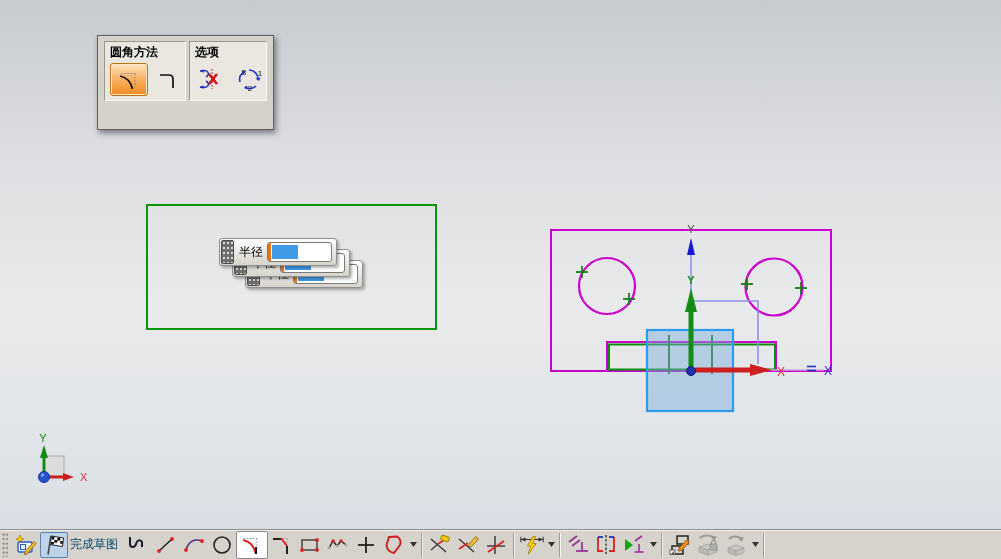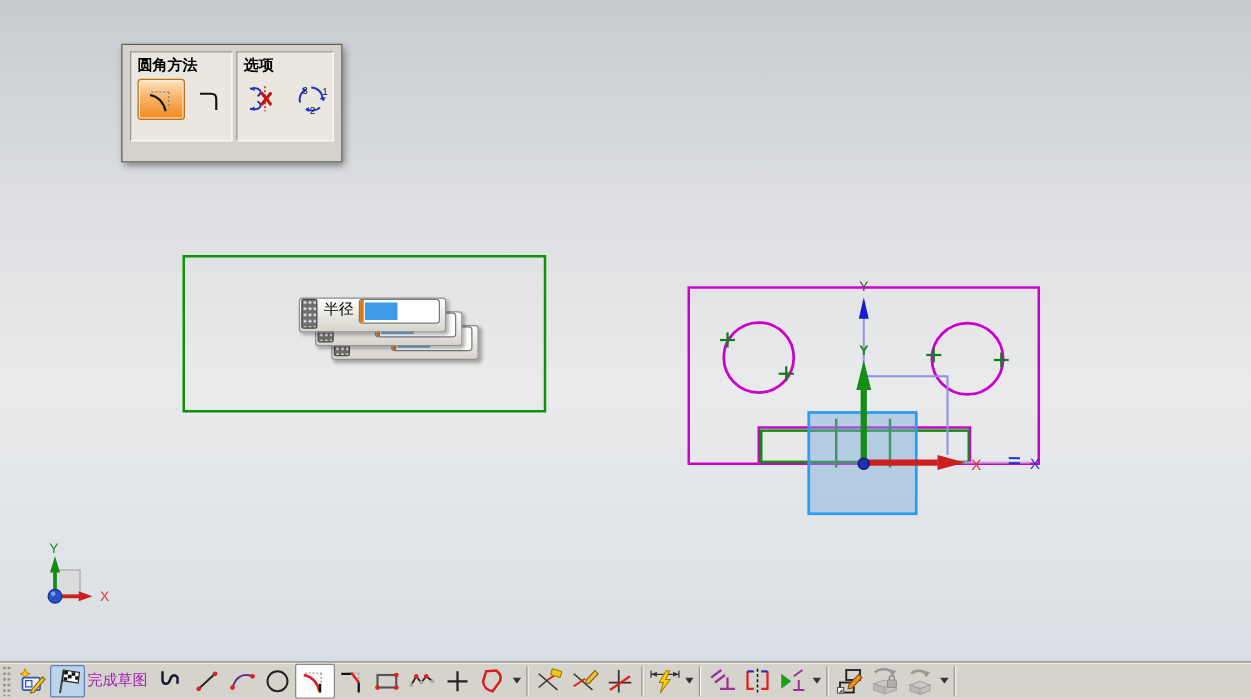--- a/index.html
+++ b/index.html
@@ -10,25 +10,24 @@
     background:linear-gradient(180deg,#c7cacf 0%,#dcdee1 28%,#e9eaeb 55%,#e0e4e8 80%,#d6dce3 100%);
   }
   svg text { font-family:"Liberation Sans", sans-serif; }
 
   
   #canvas { position:absolute; left:0; top:0; z-index:1; }
 
   
   .radius-box{
     position:absolute; width:118px; height:28px;
-    display:flex; align-items:flex-start;
+    display:flex; align-items:center;
     background:linear-gradient(180deg,#fdfdfc 0%,#e8e6e1 55%,#d7d4cd 100%);
     border:1px solid #8f8f8f; border-radius:3px;
     box-shadow:2px 2px 3px rgba(0,0,0,.3);
-    margin-left:20px;
   }
   .rb-grip{
     width:13px; height:24px; margin-left:1px; border-radius:2px;
     background-color:#6e6e6e;
     background-image:radial-gradient(circle at 2px 2px,#dcdcdc 1px,rgba(0,0,0,0) 1.4px);
     background-size:4px 5px;
     border:1px solid #4c4c4c;
   }
   .rb-label{ font-size:12px; color:#000; padding:0 4px 0 5px; white-space:nowrap; }
   .rb-field{
@@ -51,21 +50,21 @@
   }
   .dlg-title{ color:#fff; font-size:12px; }
   .dlg-close{
     position:absolute; right:5px; top:2px; width:20px; height:18px;
     background:linear-gradient(180deg,#ffa558 0%,#ee5512 55%,#c83000 100%);
     border:1px solid #6e1f00; border-radius:3px;
     display:flex; align-items:center; justify-content:center; cursor:pointer;
   }
   .dlg-body{ display:flex; gap:3px; padding:5px 5px 0 6px; }
   .dlg-group{
-    background:#e9e7e0; height:72px;
+    background:#e9e7e0; height:60px;
     border:1px solid; border-color:#97958d #fbfaf6 #fbfaf6 #97958d;
     padding:2px 0 0 5px;
   }
   .dlg-group.left{ width:82px; }
   .dlg-group.right{ width:78px; }
   .grp-label{ font-size:12px; font-weight:bold; color:#000; margin-bottom:2px; }
   .btn-row{ display:flex; align-items:center; gap:3px; }
   .icon-btn{
     background:transparent; border:1px solid transparent; border-radius:3px;
     display:flex; align-items:center; justify-content:center; padding:1px; cursor:pointer;
@@ -89,21 +88,21 @@
     background-size:3.5px 4.5px;
   }
   .tbtn{
     width:28px; height:26px; flex:0 0 auto;
     display:flex; align-items:center; justify-content:center;
     border:1px solid transparent; border-radius:2px; background:transparent; cursor:pointer;
   }
   .tbtn.sel{ background:#bcd3ea; border-color:#5c83b4; }
   .tbtn.active{ background:#fdfdfd; border-color:#8a8a8a; width:32px; height:28px; }
   .tbtn.disabled{ opacity:.62; filter:grayscale(100%); }
-  .tb-label{ font-size:12px; color:#a21caf; margin:0 6px 0 2px; white-space:nowrap; }
+  .tb-label{ font-size:12px; color:#0c4a6e; margin:0 6px 0 2px; white-space:nowrap; }
   .tb-sep{ width:2px; height:24px; margin:0 3px; border-left:1px solid #9a9a99; border-right:1px solid #f4f3ef; flex:0 0 auto; }
   .tb-caret{ width:10px; height:26px; display:flex; align-items:center; justify-content:center; cursor:pointer; flex:0 0 auto; }
   .tb-fill{ flex:1; }
 </style>
 </head>
 <body>
 
 <svg id="canvas" width="1001" height="559">
 
   <rect x="147" y="205" width="289" height="124" fill="none" stroke="#0a9408" stroke-width="2"></rect>

